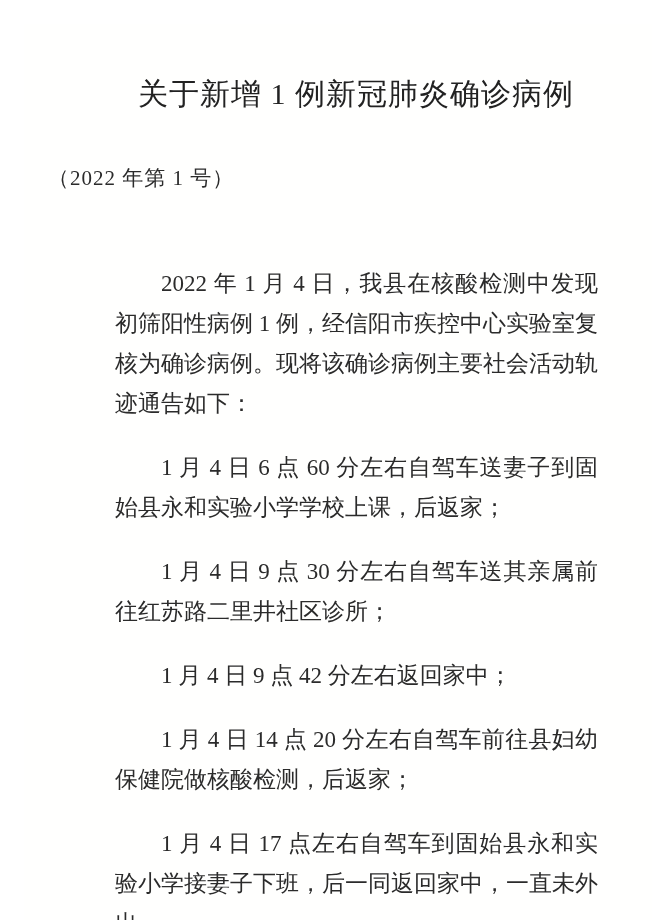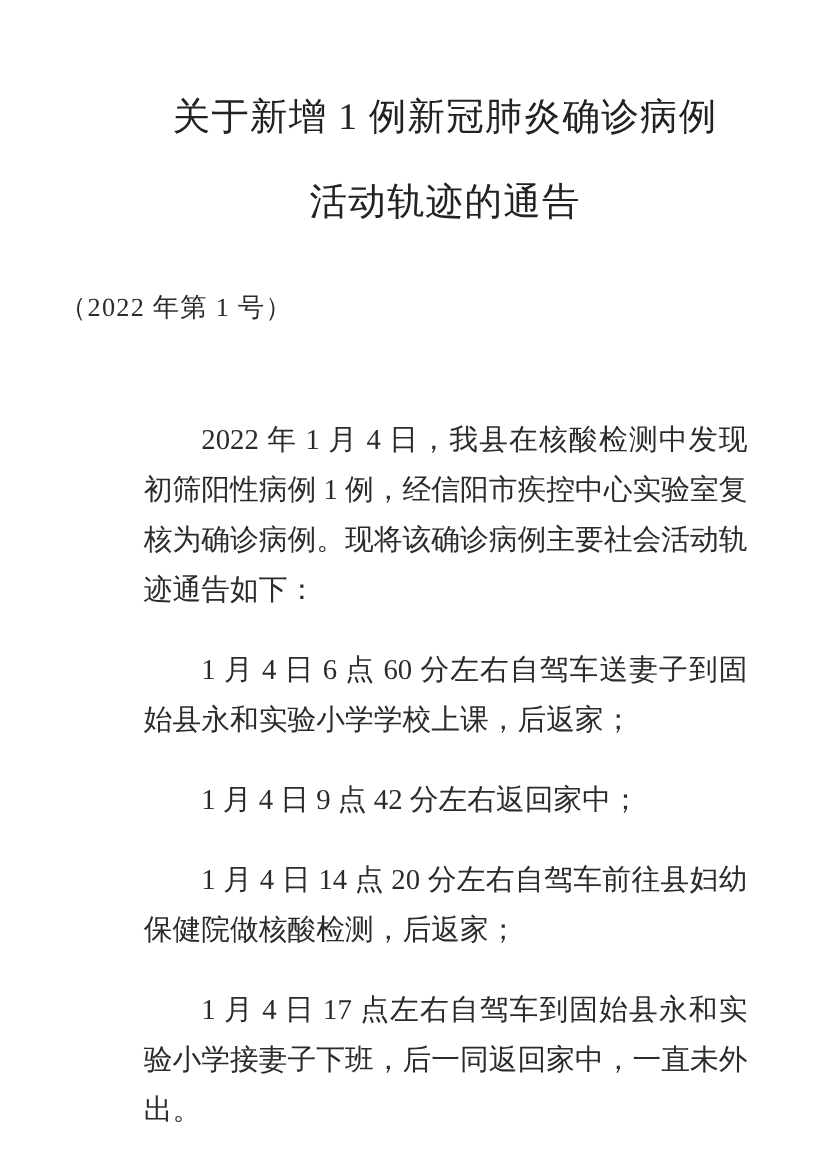--- a/index.html
+++ b/index.html
@@ -52,28 +52,28 @@
     background: #f7f7f5;
   }
 </style>
 </head>
 <body>
 
 <div class="page">
 
   <div class="title-block">
     <div class="title-line">关于新增 1 例新冠肺炎确诊病例</div>
-    <div class="title-line">活动轨迹的通告</div>
   </div>
 
   <div class="doc-number">（2022 年第 1 号）</div>
 
   <div class="body-text">
     <p class="para">2022 年 1 月 4 日，我县在核酸检测中发现初筛阳性病例 1 例，经信阳市疾控中心实验室复核为确诊病例。现将该确诊病例主要社会活动轨迹通告如下：</p>
     <p class="para">1 月 4 日 6 点 60 分左右自驾车送妻子到固始县永和实验小学学校上课，后返家；</p>
+    <p class="para">1 月 4 日 9 点 30 分左右自驾车送其亲属前往红苏路二里井社区诊所；</p>
     <p class="para">1 月 4 日 9 点 42 分左右返回家中；</p>
     <p class="para">1 月 4 日 14 点 20 分左右自驾车前往县妇幼保健院做核酸检测，后返家；</p>
     <p class="para">1 月 4 日 17 点左右自驾车到固始县永和实验小学接妻子下班，后一同返回家中，一直未外出。</p>
   </div>
 
   <div class="scan-strip"></div>
 
 </div>
 
 </body></html>

